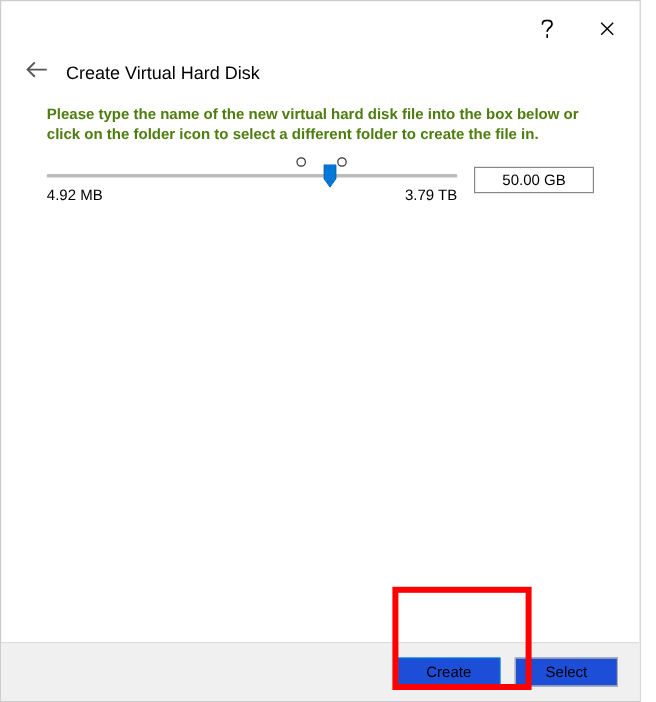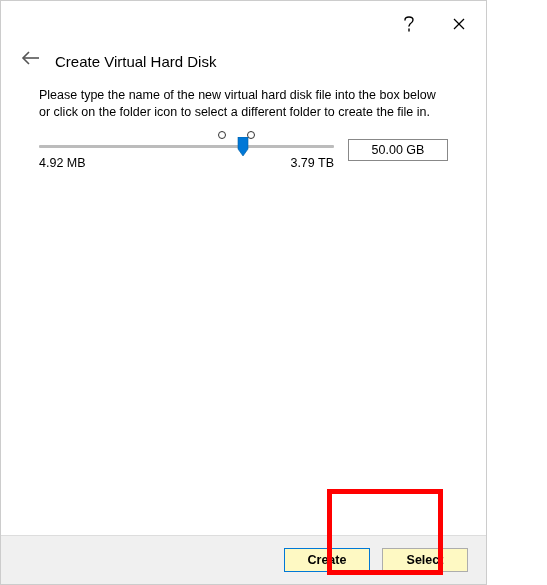--- a/index.html
+++ b/index.html
@@ -6,21 +6,21 @@
     body {
       font-family: "Segoe UI", Tahoma, sans-serif;
       font-size: 13px;
       background: #fff;
       color: #000;
       width: 547px;
       height: 585px;
       position: relative;
     }
     .window {
-      width: 487px;
+      width: 534px;
       height: 585px;
       border: 1px solid #ccc;
       background: #fff;
       padding: 8px;
       margin: 0;
       position: relative;
     }
     .titlebar {
       display: flex;
       justify-content: flex-end;
@@ -57,23 +57,24 @@
       padding: 2px 30px 0 30px;
     }
     .section-title {
       color: #124b9e;
       font-size: 17px;
       font-weight: 400;
       margin-bottom: 20px;
     }
     .desc {
       font-size: 12.5px;
-      color: #000000;
+      color: #4d7c0f;
       line-height: 1.35;
       margin-bottom: 10px;
+      font-weight: bold;
     }
     .path-row {
       display: flex;
       align-items: center;
       gap: 10px;
       margin-bottom: 14px;
     }
     .path-input {
       flex: 1;
       border: 1px solid #2a6fb5;
@@ -157,24 +158,23 @@
       padding: 12px 18px;
       display: flex;
       justify-content: flex-end;
       gap: 12px;
     }
     .btn {
       min-width: 86px;
       height: 24px;
       font-family: inherit;
       font-size: 12.5px;
-      background: #fef9c3;
+      background: #1d4ed8;
       border: 1px solid #adadad;
       cursor: pointer;
-      font-weight: bold;
     }
     .btn.primary {
       border: 1px solid #0078d7;
     }
     .highlight-box {
       position: absolute;
       border: 5px solid #ff0000;
       pointer-events: none;
       left: 326px;
       top: 488px;

